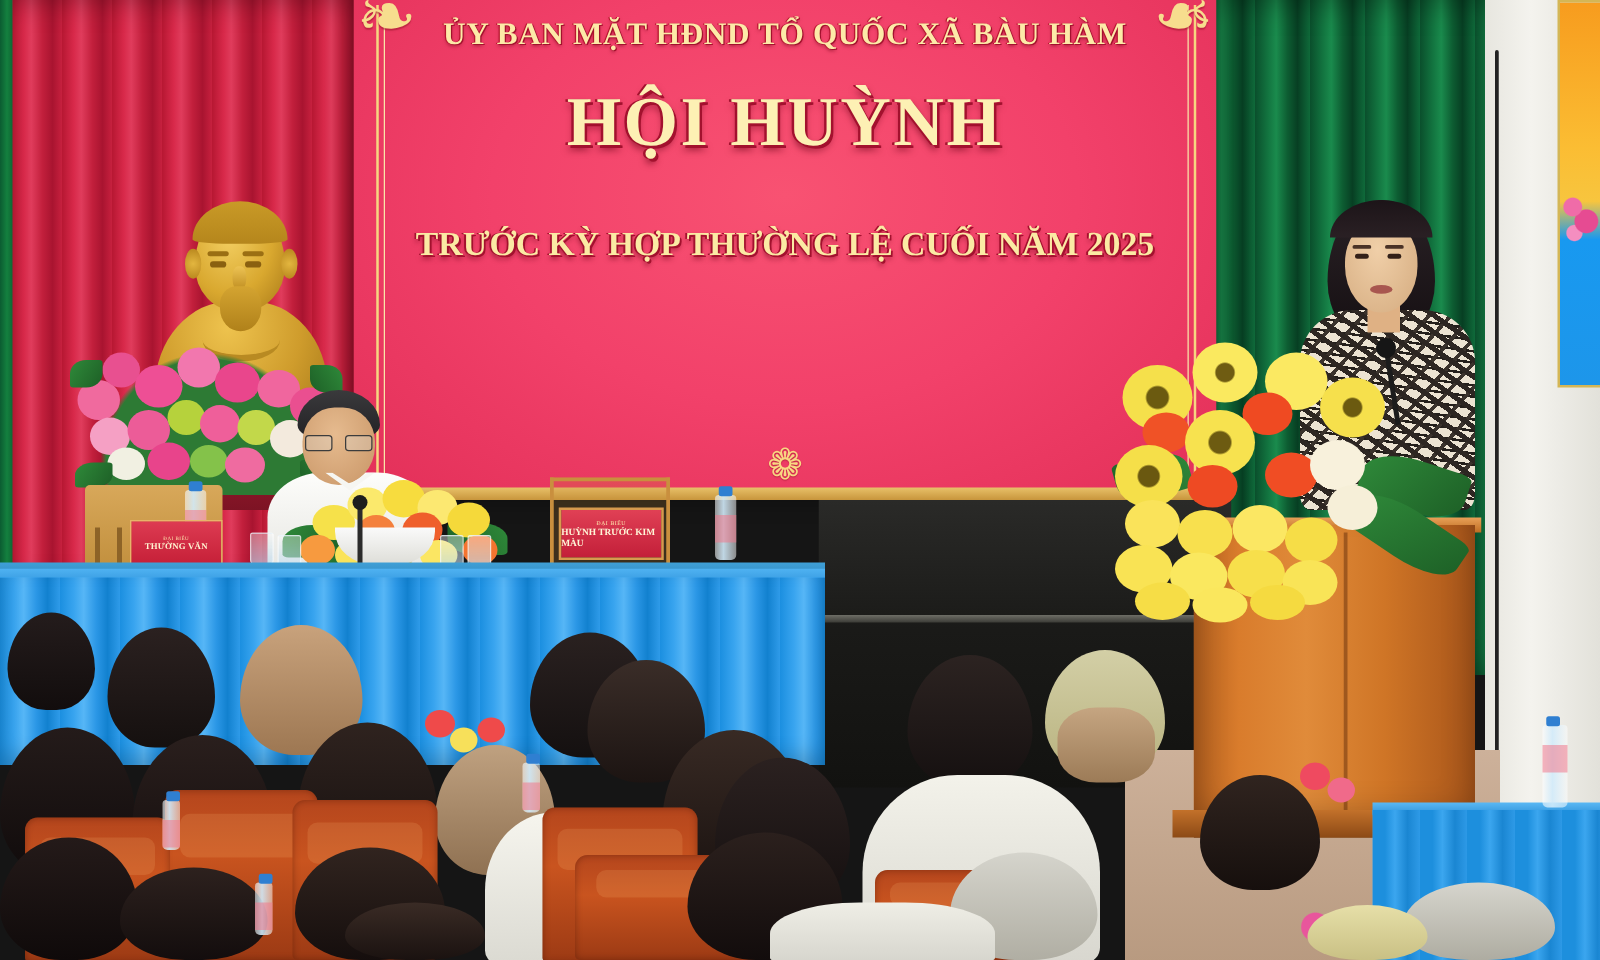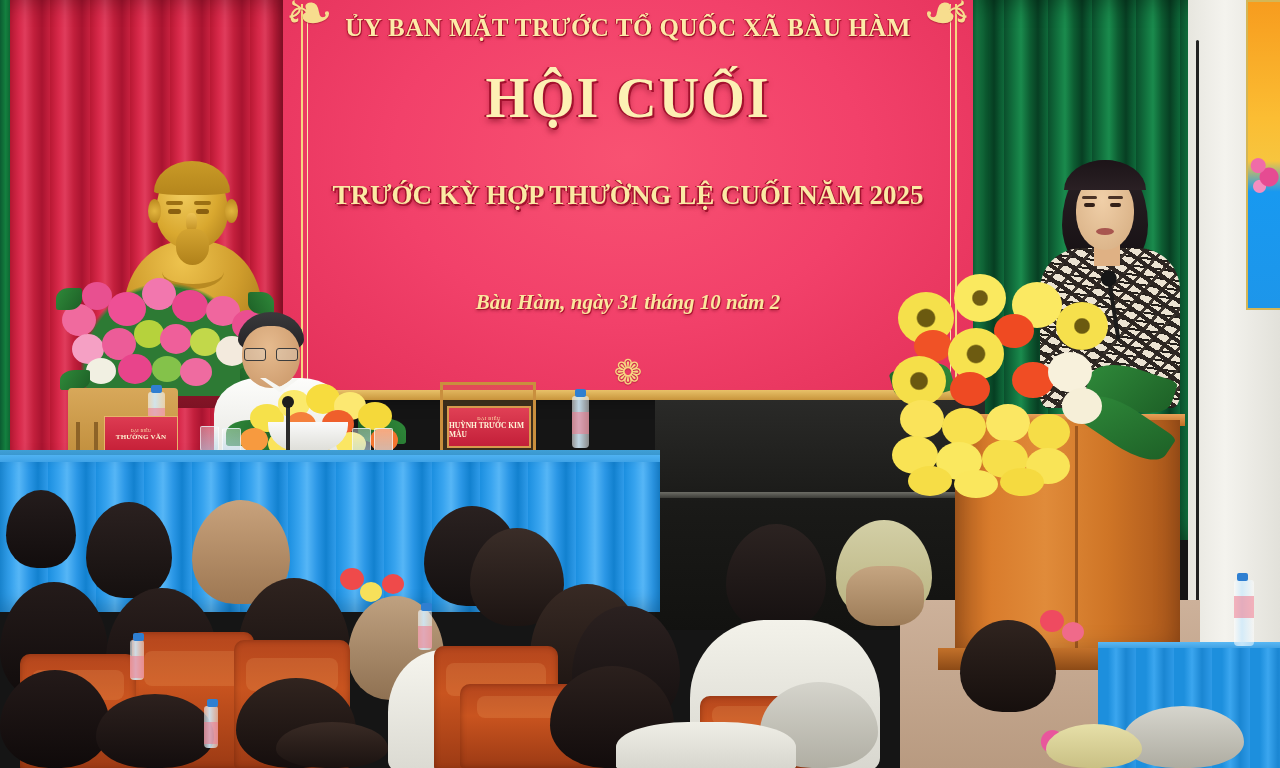--- a/index.html
+++ b/index.html
@@ -409,24 +409,23 @@
   <div class="poster-flower"></div>
   <div class="cable"></div>
 
   <div class="banner">
     <div class="banner-inner-border"></div>
     <div class="banner-inner-border2"></div>
 
     <span class="corner tl">❧</span>
     <span class="corner tr">❧</span>
 
-    <div class="banner-title-org">ỦY BAN MẶT TRƯỚC TỔ QUỐC XÃ BÀU HÀM</div>
-    <div class="banner-heading">HỘI CUỐI</div>
+    <div class="banner-title-org">ỦY BAN MẶT HĐND TỔ QUỐC XÃ BÀU HÀM</div>
+    <div class="banner-heading">HỘI HUỲNH</div>
     <div class="banner-sub2">TRƯỚC KỲ HỢP THƯỜNG LỆ CUỐI NĂM 2025</div>
-    <div class="banner-date">Bàu Hàm, ngày 31 tháng 10 năm 2</div>
     <span class="lotus">❁</span>
     <div class="banner-base"></div>
   </div>
 
   <div class="pedestal"></div>
   <div class="bust-wrap">
     <div class="bust-shoulders"></div>
     <div class="bust-collar"></div>
     <div class="bust-head"></div>
     <div class="bust-hair"></div>

